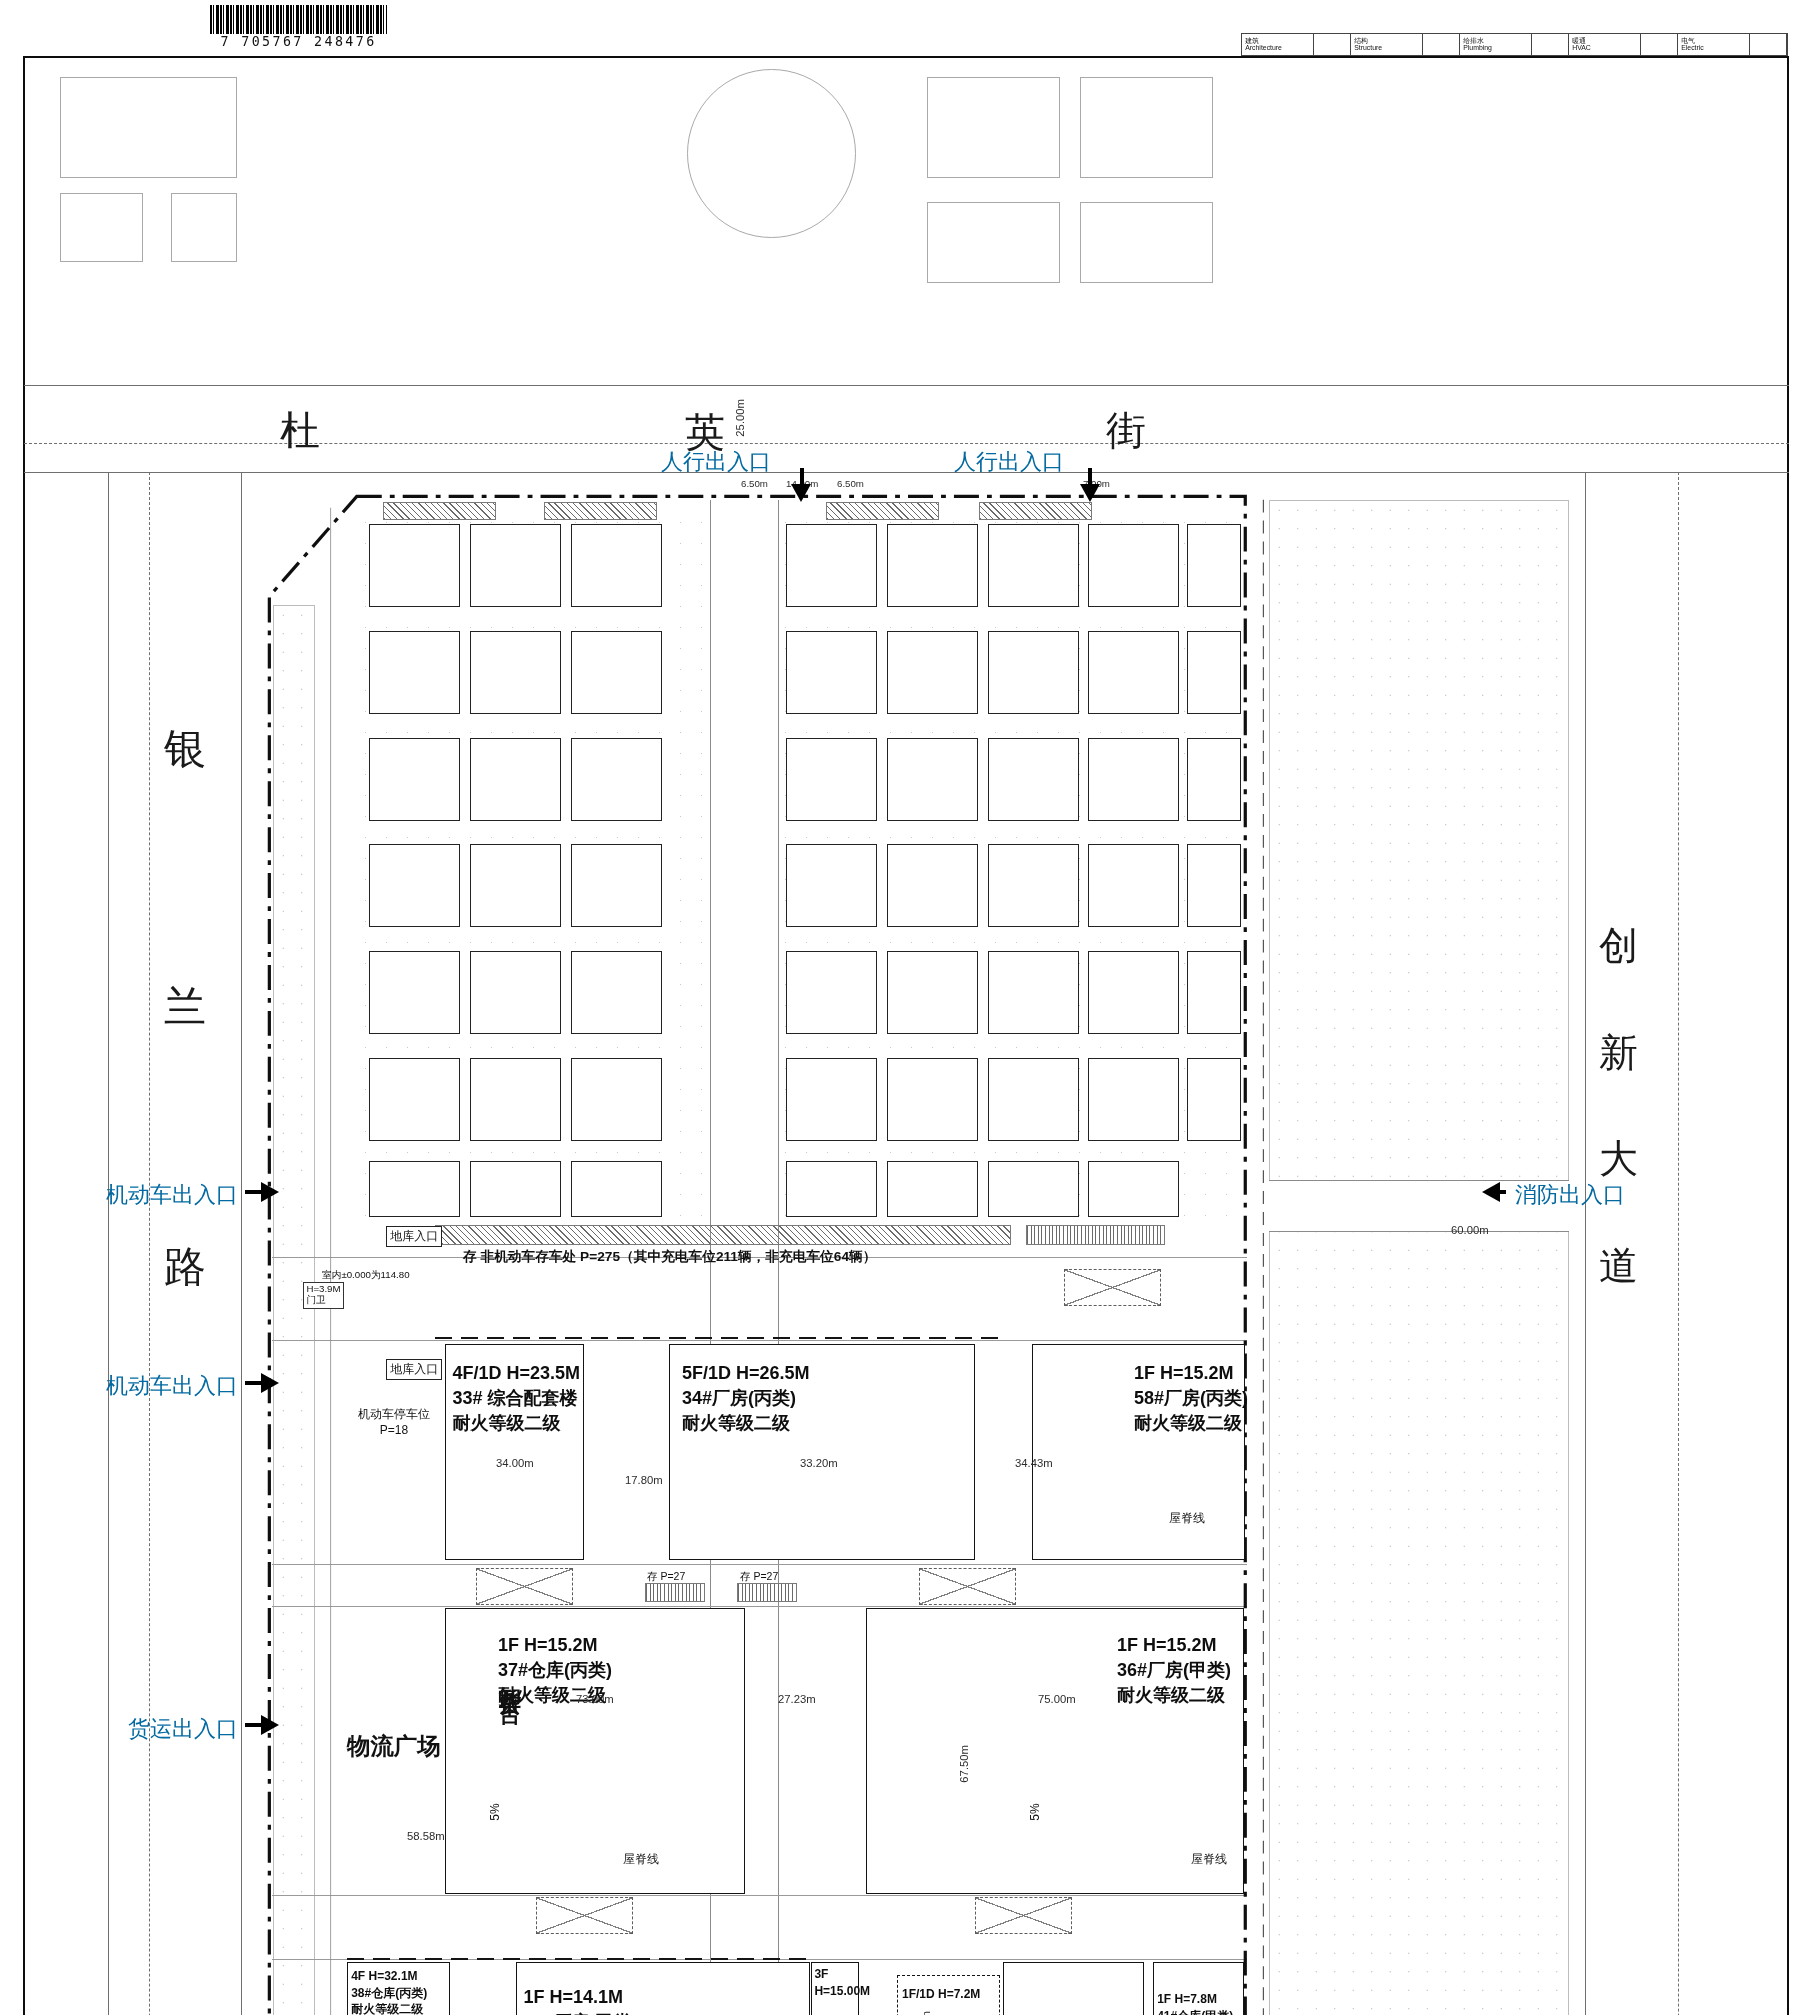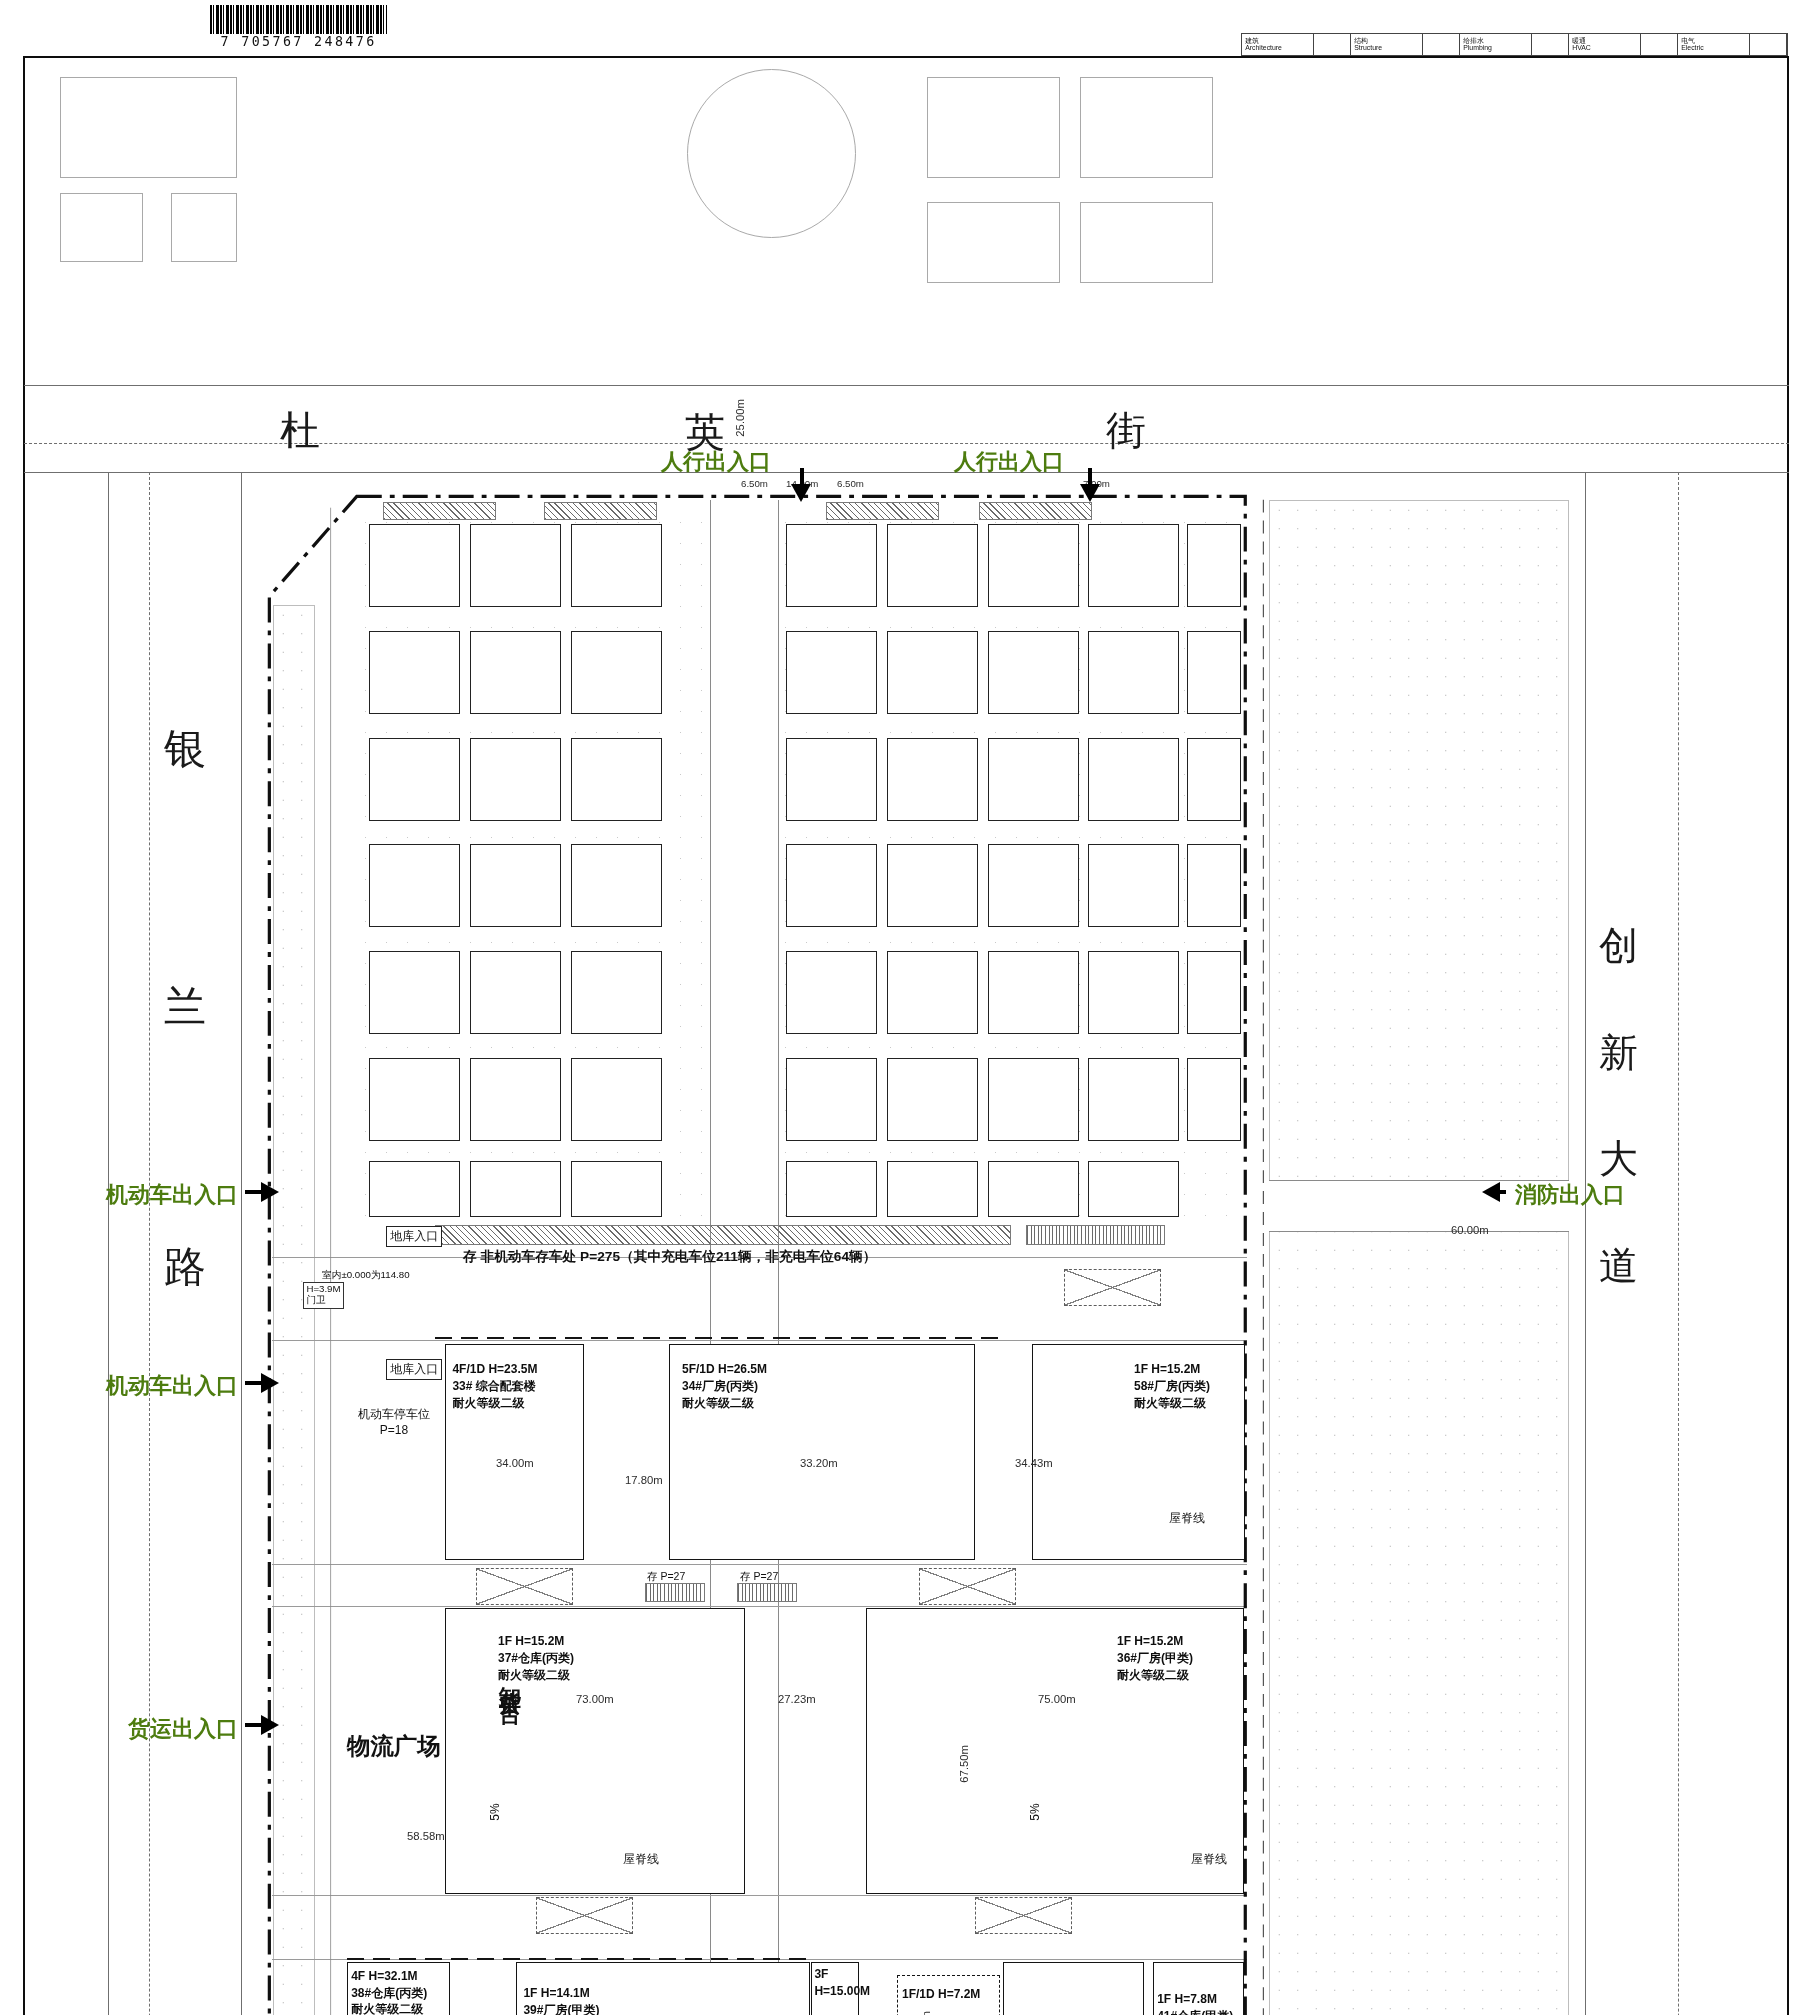--- a/index.html
+++ b/index.html
@@ -10,26 +10,26 @@
   .gray-bldg{position:absolute;border:1px solid #a9a9a9;background:#fff}
   .road-line{position:absolute;background:#6f6f6f}
   .dashline-h{position:absolute;height:0;border-top:1.6px dashed #6f6f6f}
   .dashline-v{position:absolute;width:0;border-left:1.6px dashed #6f6f6f}
   .street-char{position:absolute;color:#1a1a1a;font-weight:500;white-space:nowrap}
   .grn{background-image:radial-gradient(circle,#a0a0a0 0.7px,transparent 0.9px);background-size:18.5px 18.5px;position:absolute;border:0.4px solid #bdbdbd}
   .hatch{position:absolute;background:repeating-linear-gradient(45deg,#6a6a6a 0 1px,transparent 1px 4.4px);border:0.6px solid #7a7a7a}
   .hatch2{position:absolute;background:repeating-linear-gradient(90deg,#6a6a6a 0 1px,transparent 1px 3.6px);border:0.6px solid #7a7a7a}
   .blk{position:absolute;background:#fff;border:1px solid #222}
   .bldg{position:absolute;background:#fff;border:1.4px solid #141414}
-  .blabel{position:absolute;font-size:12px;line-height:1.4;font-weight:600;color:#0e0e0e;white-space:nowrap}
+  .blabel{position:absolute;font-size:18px;line-height:1.4;font-weight:600;color:#0e0e0e;white-space:nowrap}
   .blabel.small{font-size:12px}
   .dim{position:absolute;font-size:11.3px;color:#2c2c2c;white-space:nowrap}
   .vdim{writing-mode:vertical-rl;transform:rotate(180deg)}
   .lbl{position:absolute;color:#111;white-space:nowrap}
-  .entr{position:absolute;font-size:22px;font-weight:700;color:#4d7c0f;white-space:nowrap}
+  .entr{position:absolute;font-size:22px;font-weight:400;color:#0369a1;white-space:nowrap}
   .arr-d{position:absolute;width:0;height:0;border:10.5px solid transparent;border-top:18.5px solid #000}
   .arr-stem-v{position:absolute;width:4px;background:#000}
   .arr-r{position:absolute;width:0;height:0;border:10.5px solid transparent;border-left:18.5px solid #000}
   .arr-l{position:absolute;width:0;height:0;border:10.5px solid transparent;border-right:18.5px solid #000}
   .arr-stem-h{position:absolute;height:4px;background:#000}
   .ctl{position:absolute;height:2.4px;background:repeating-linear-gradient(90deg,#141414 0 17px,transparent 17px 26px)}
   .firebox{position:absolute;border:1.2px dashed #5c5c5c;background:
     linear-gradient(to top right,transparent calc(50% - 0.6px),#808080 calc(50% - 0.6px) calc(50% + 0.6px),transparent calc(50% + 0.6px)),
     linear-gradient(to bottom right,transparent calc(50% - 0.6px),#808080 calc(50% - 0.6px) calc(50% + 0.6px),transparent calc(50% + 0.6px))}
 </style>

